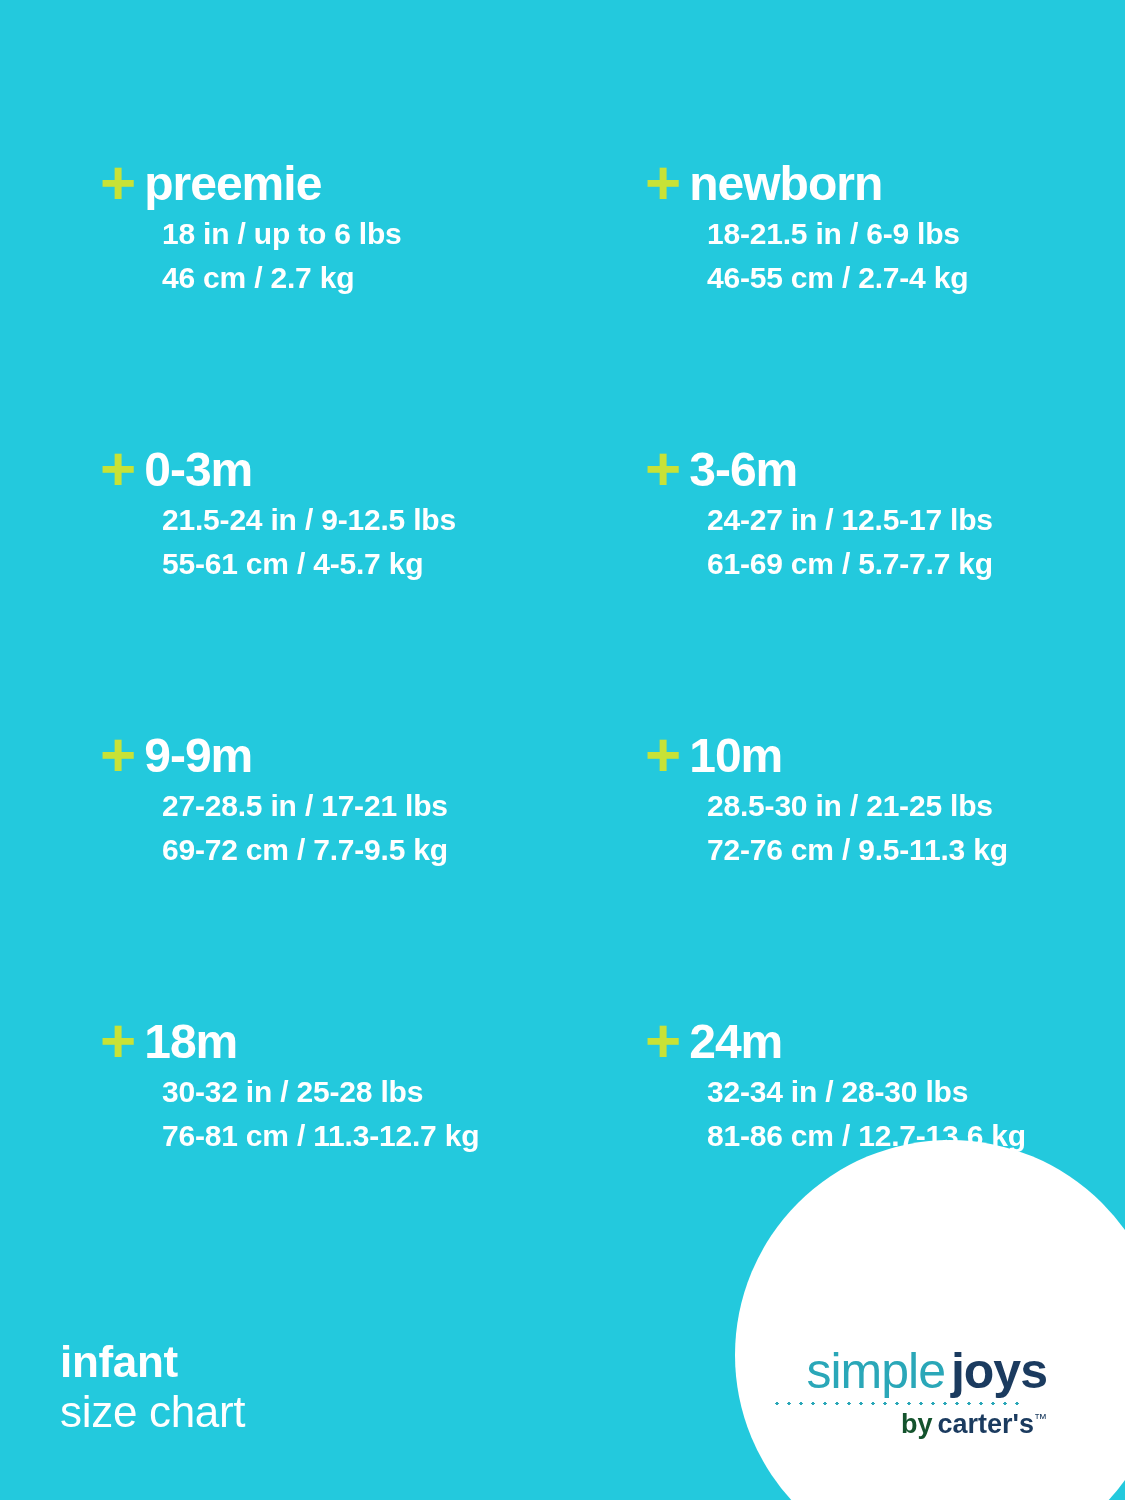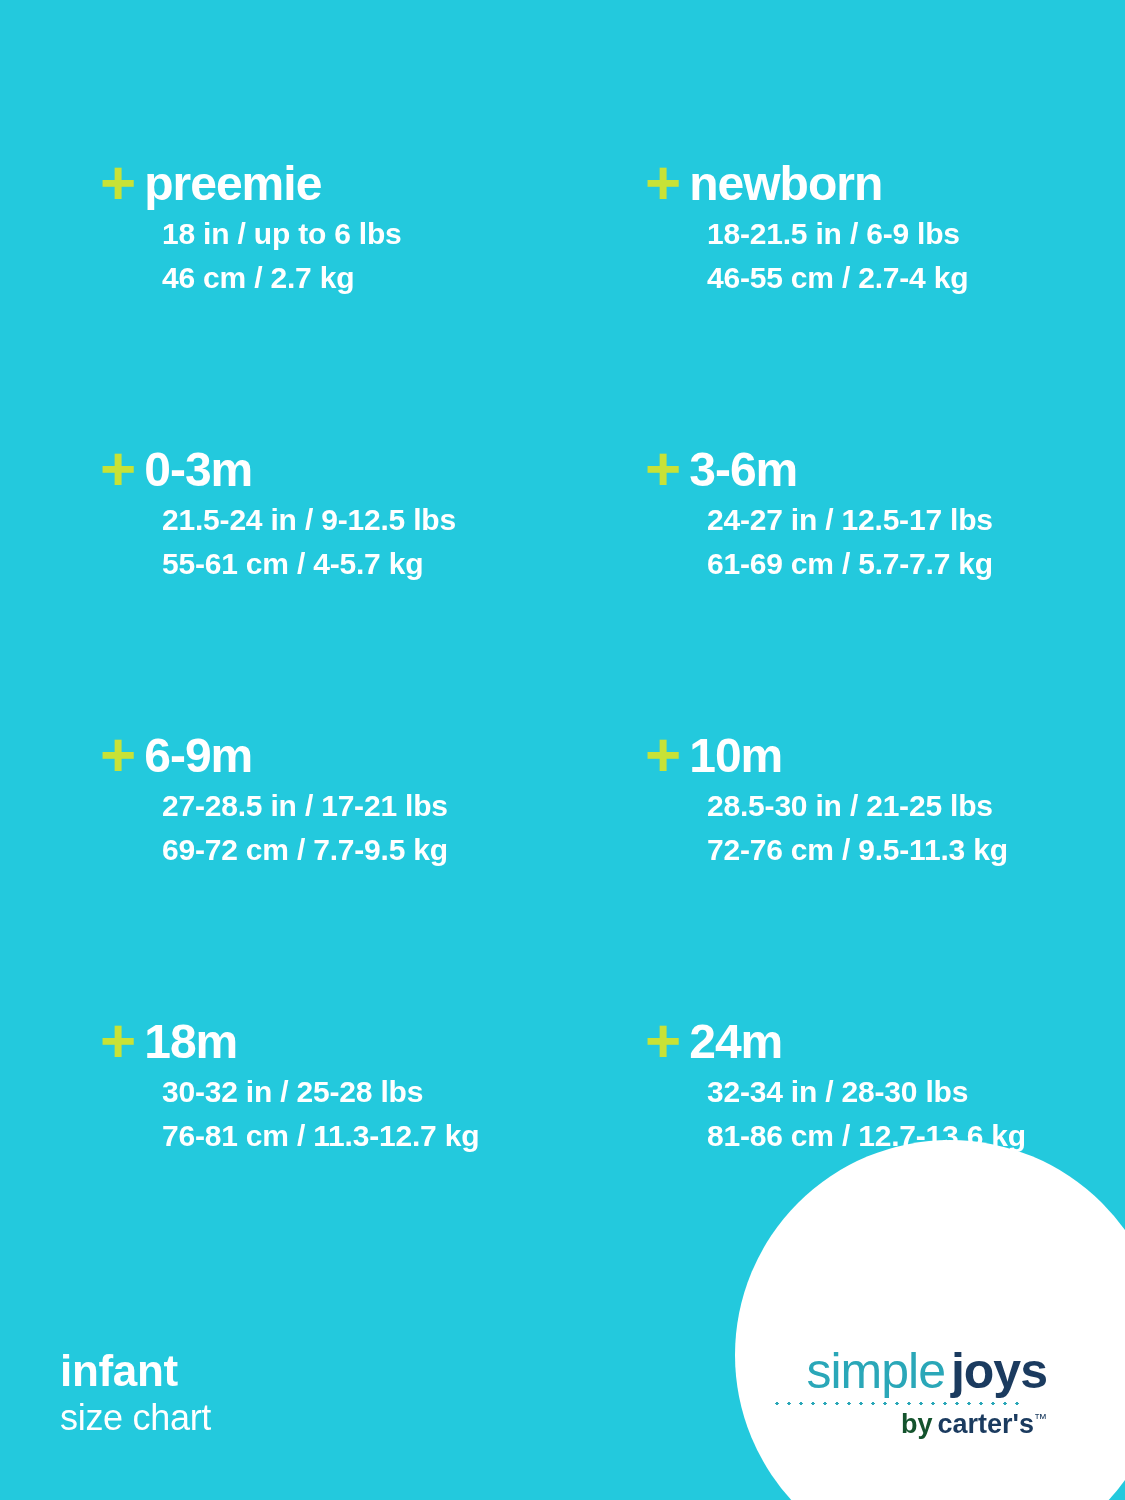--- a/index.html
+++ b/index.html
@@ -80,21 +80,21 @@
   }
   .footer-line1 {
     color: #ffffff;
     font-size: 44px;
     font-weight: bold;
     line-height: 1.15;
     letter-spacing: -0.3px;
   }
   .footer-line2 {
     color: #ffffff;
-    font-size: 36px;
+    font-size: 44px;
     font-weight: normal;
     line-height: 1.15;
     letter-spacing: -0.3px;
   }
 
   .logo-circle {
     position: absolute;
     right: -40px;
     bottom: -70px;
     width: 430px;
@@ -197,21 +197,21 @@
         <span class="plus">+</span>
         <span class="size-name">3-6m</span>
       </div>
       <div class="size-line">24-27 in / 12.5-17 lbs</div>
       <div class="size-line">61-69 cm / 5.7-7.7 kg</div>
     </div>
 
     <div class="size-entry">
       <div class="size-heading">
         <span class="plus">+</span>
-        <span class="size-name">6-9m</span>
+        <span class="size-name">9-9m</span>
       </div>
       <div class="size-line">27-28.5 in / 17-21 lbs</div>
       <div class="size-line">69-72 cm / 7.7-9.5 kg</div>
     </div>
 
     <div class="size-entry">
       <div class="size-heading">
         <span class="plus">+</span>
         <span class="size-name">10m</span>
       </div>

